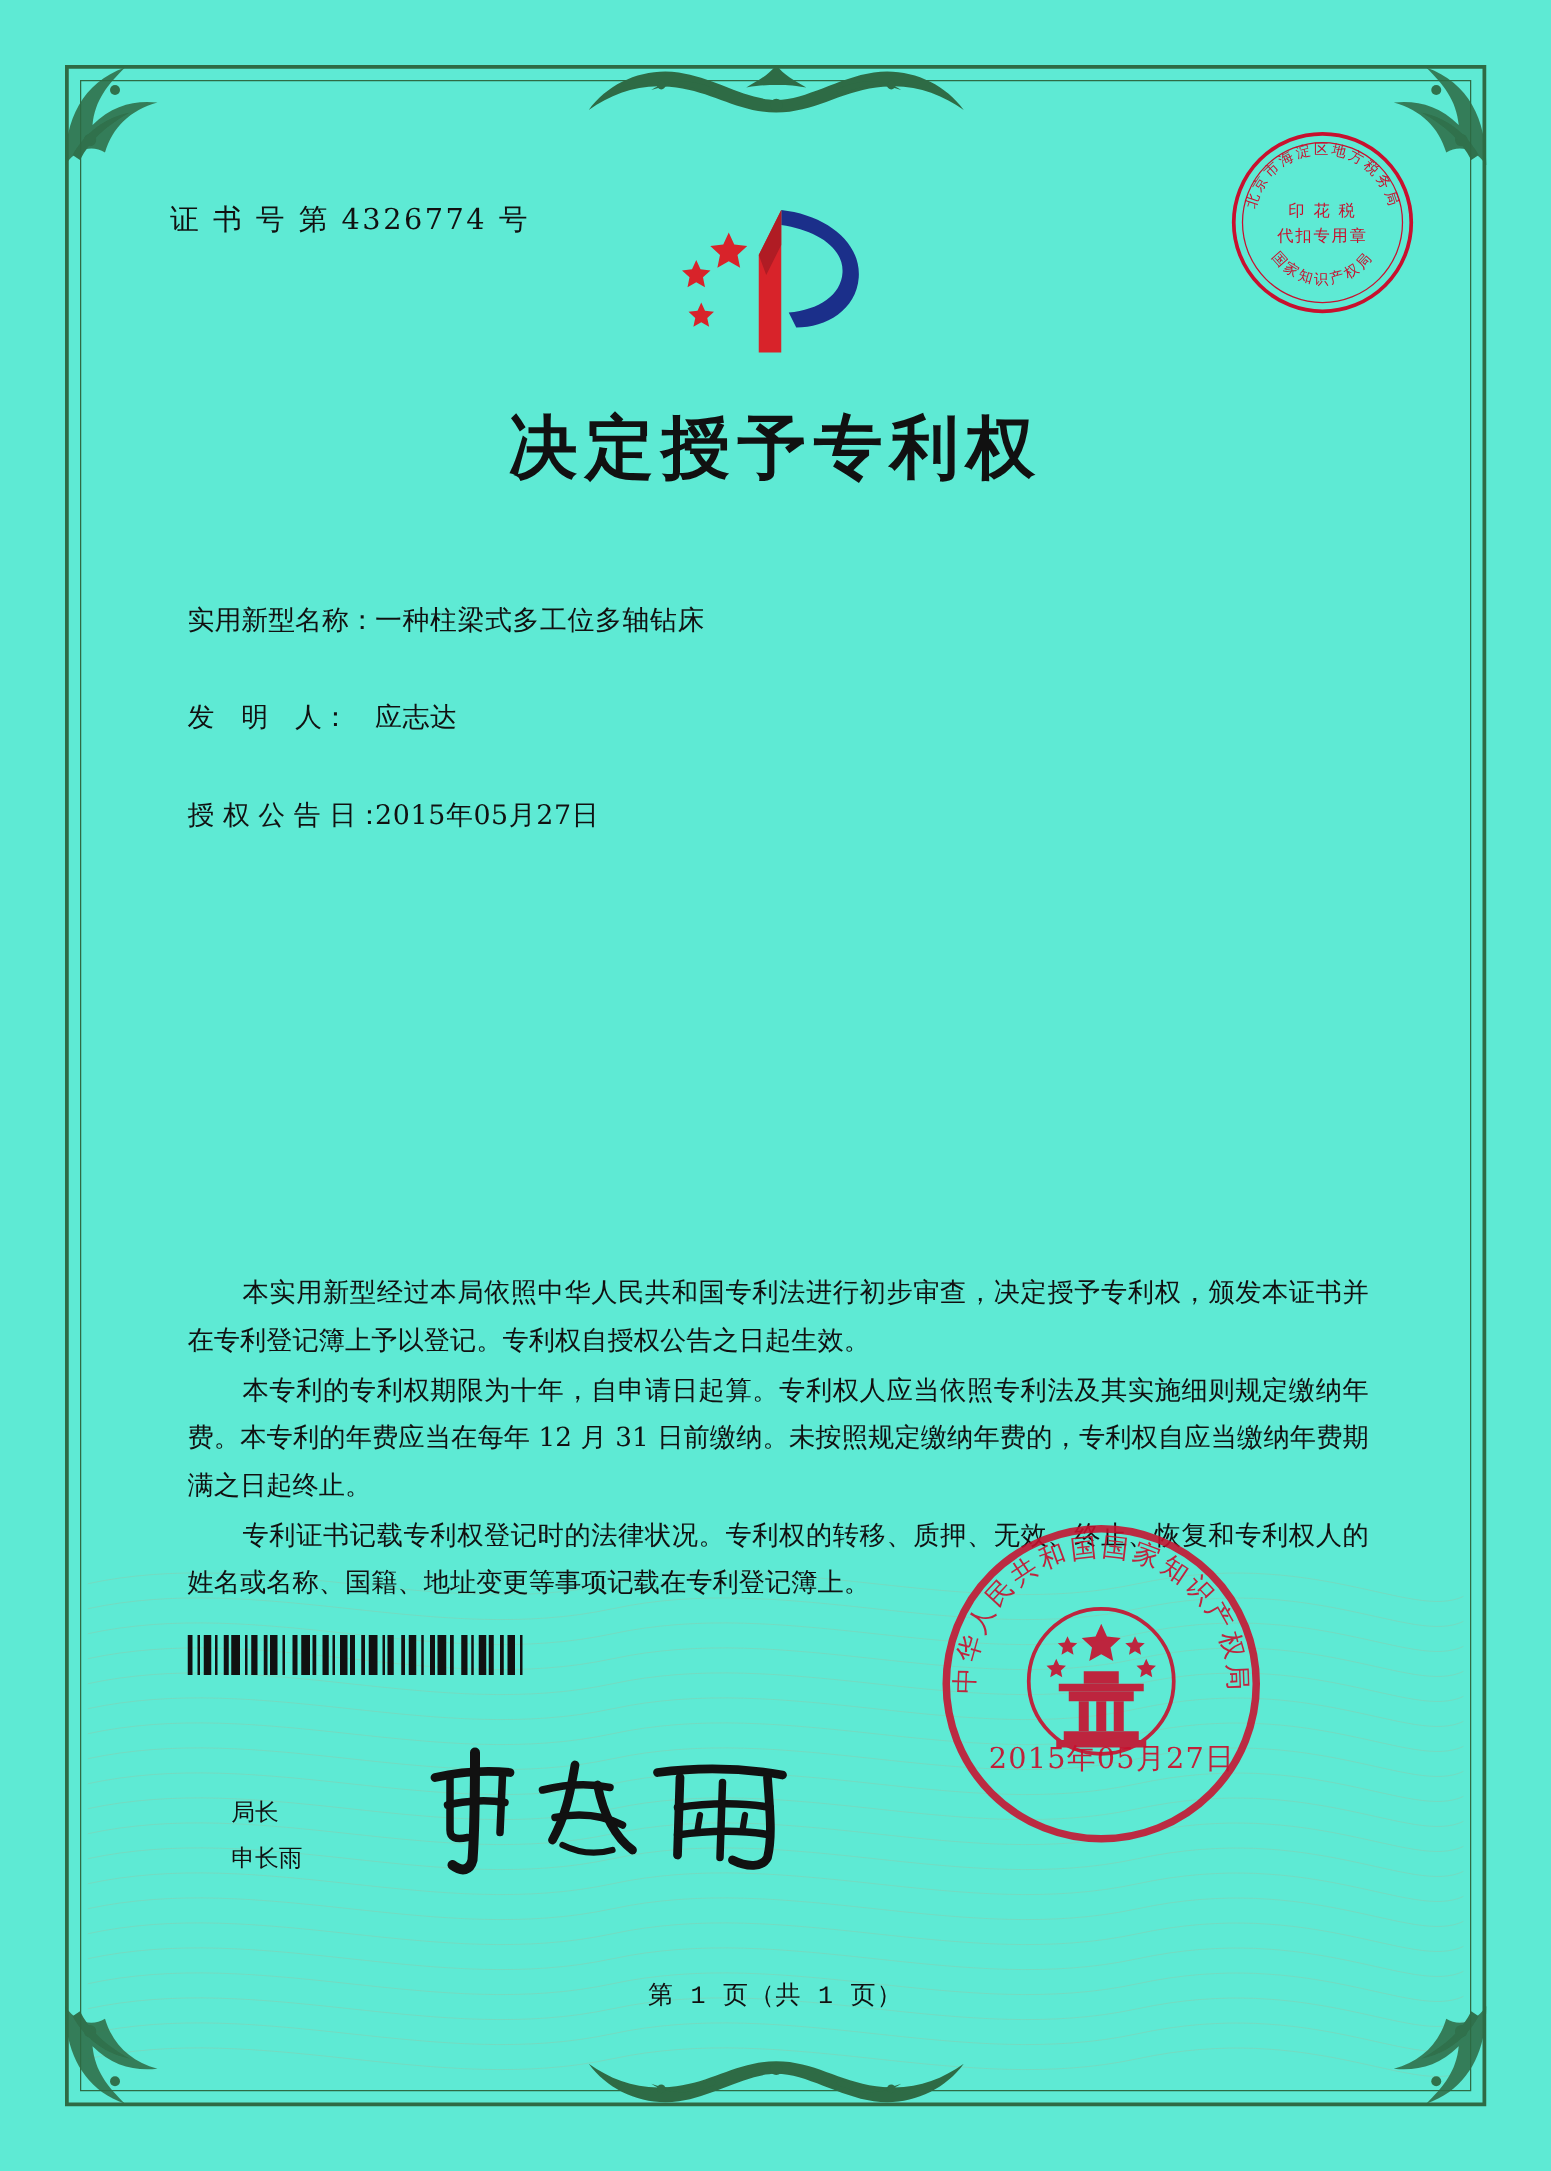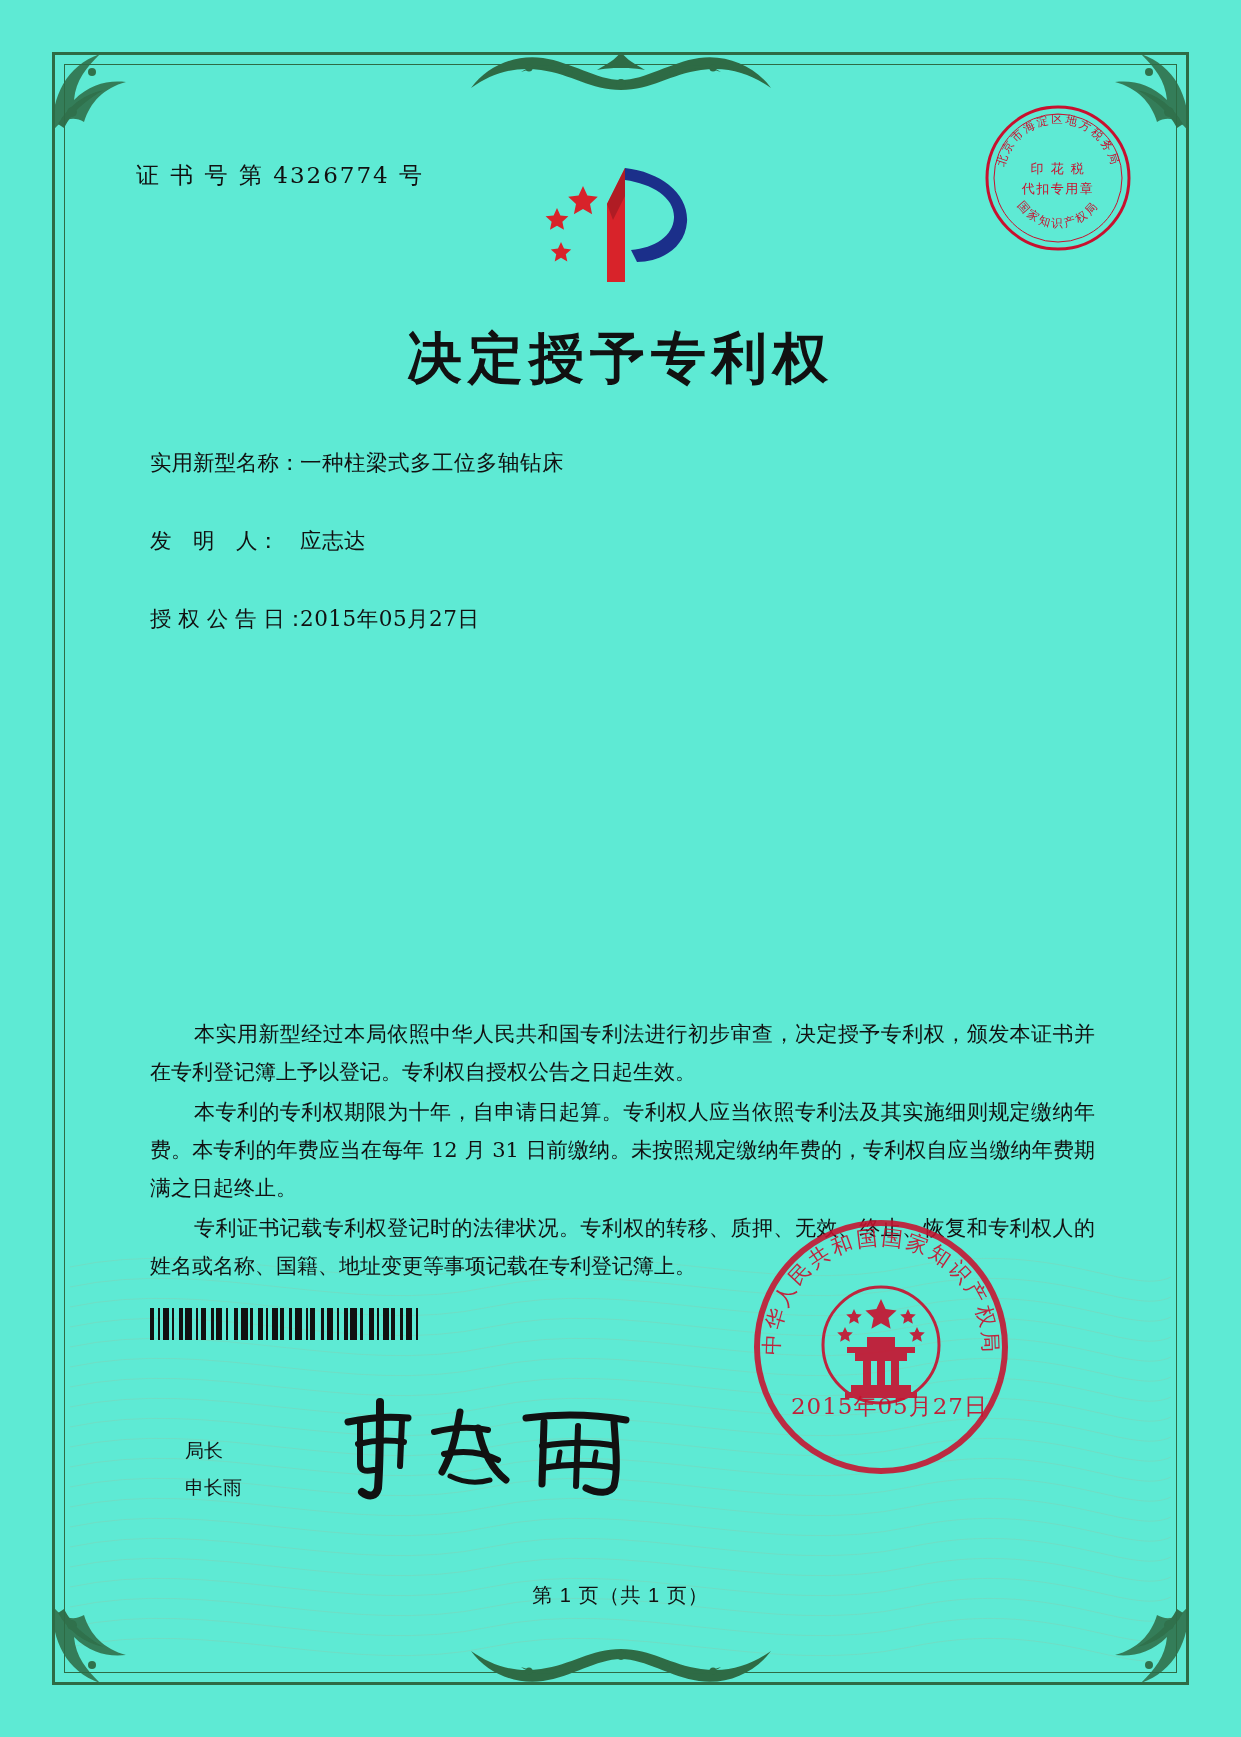--- a/index.html
+++ b/index.html
@@ -127,20 +127,21 @@
     top: 448px;
     width: 960px;
   }
   .field-row {
     display: flex;
     align-items: flex-end;
     margin-bottom: 49px;
     font-size: 21.5px;
     color: #111;
     font-family: "DejaVu Serif", "Liberation Serif", serif;
+    margin-top: 33px;
   }
   .field-label {
     width: 150px;
     flex: 0 0 150px;
     letter-spacing: 0px;
     white-space: nowrap;
   }
   .field-value {
     flex: 1;
     letter-spacing: 0.5px;
@@ -223,21 +224,21 @@
 
   
   .footer {
     position: absolute;
     left: 0;
     right: 0;
     bottom: 128px;
     text-align: center;
     font-size: 20px;
     color: #111;
-    font-family: Liberation Sans, sans-serif;
+    font-family: Liberation Mono, monospace;
     letter-spacing: 1px;
   }
 </style>
 </head>
 <body>
 
 <div class="page">
 
   <div class="wave-bg">
     <svg width="1101" height="430" viewBox="0 0 1101 430" preserveAspectRatio="none" aria-hidden="true">

